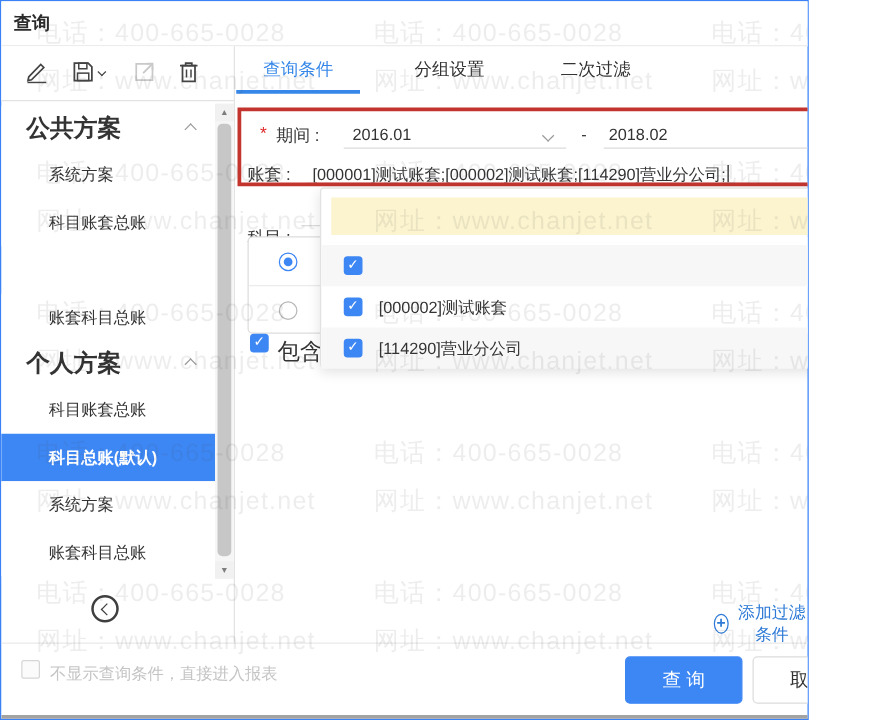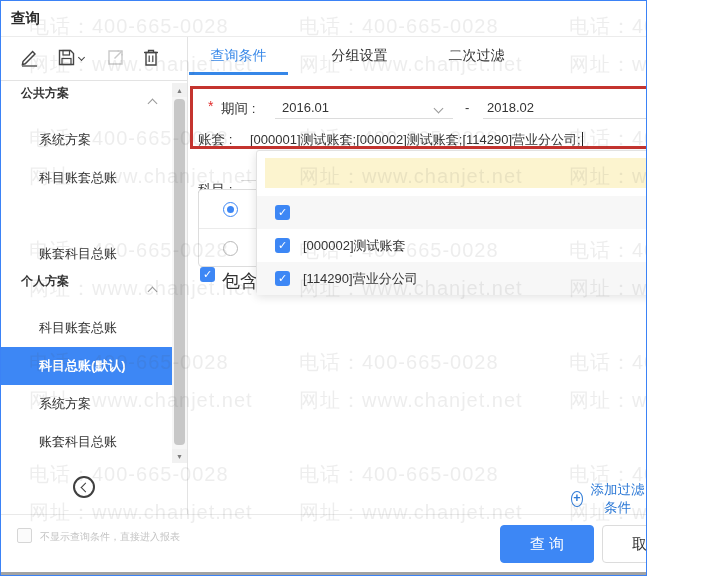--- a/index.html
+++ b/index.html
@@ -20,22 +20,22 @@
   #toolbar{left:0;top:36px;width:186px;height:44px;border-bottom:1px solid #e3e3e3;background:#fff;}
   .tool-btn{position:absolute;top:8px;width:28px;height:28px;background:none;border:none;padding:0;cursor:pointer;
     display:flex;align-items:center;justify-content:center;}
   .chev{display:inline-block;width:7px;height:7px;border-right:1.6px solid #999;border-bottom:1.6px solid #999;}
   .chev-down{transform:rotate(45deg);}
   .chev-up{transform:rotate(-135deg);}
   .chev-left{transform:rotate(135deg);}
   .chev-dark{border-color:#444;}
   .chev-sm{width:5px;height:5px;}
   
-  .side-header{left:0;width:171px;height:36px;display:flex;align-items:flex-start;padding-left:20px;
-    font-size:12px;font-weight:600;color:#333;background:#fff;}
+  .side-header{left:0;width:171px;height:36px;display:flex;align-items:center;padding-left:20px;
+    font-size:19px;font-weight:600;color:#333;background:#fff;}
   .side-header .hchev{position:absolute;right:16px;top:15px;}
   .side-item{left:0;width:171px;height:38px;display:flex;align-items:center;padding-left:38px;
     font-size:13px;color:#333;cursor:pointer;background:#fff;}
   .side-item.selected{background:#3d87f5;color:#fff;font-weight:600;}
   
   #scrollbar{left:171px;top:82px;width:15px;height:380px;background:#f6f6f6;}
   .scroll-arrow{position:absolute;left:0;width:15px;height:14px;display:flex;align-items:center;justify-content:center;
     font-size:7px;color:#7d7d7d;background:#f1f1f1;cursor:pointer;}
   #scroll-thumb{position:absolute;left:2px;top:16px;width:11px;height:346px;background:#c7c7c7;border-radius:4px;cursor:pointer;}
   #collapse-btn{left:72px;top:475px;width:22px;height:22px;border:2px solid #3f3f3f;border-radius:50%;
@@ -91,21 +91,21 @@
   
   #annotation-box{left:189px;top:85px;width:475px;height:63px;border:3px solid #c4342f;z-index:25;pointer-events:none;}
   
   #add-filter{left:570px;top:480px;display:flex;align-items:center;gap:6px;color:#2e7ad6;font-size:13.5px;cursor:pointer;
     background:none;border:none;padding:0;}
   #plus-circle{width:16px;height:16px;border:1.6px solid #2e7ad6;border-radius:50%;font-size:12.5px;font-weight:700;
     line-height:13px;text-align:center;color:#2e7ad6;}
   
   #footer-divider{left:0;top:513px;width:711px;height:1px;background:#e9e9e9;}
   #skip-cb{left:16px;top:527px;width:15px;height:15px;border:1px solid #d6d6d6;border-radius:2px;background:#fbfbfb;cursor:pointer;}
-  #skip-label{left:39px;top:529px;font-size:10px;color:#c4c4c4;}
+  #skip-label{left:39px;top:529px;font-size:13px;color:#c4c4c4;}
   #query-btn{left:499px;top:524px;width:94px;height:38px;background:#3d87f5;border:1px solid #3d87f5;border-radius:4px;
     color:#fff;font-size:15px;cursor:pointer;font-family:inherit;}
   #cancel-btn{left:601px;top:524px;width:94px;height:38px;background:#fff;border:1px solid #dcdcdc;border-radius:4px;
     color:#333;font-size:15px;cursor:pointer;font-family:inherit;}
   #bottom-strip{left:0;top:571px;width:711px;height:5px;background:#a3a3a3;}
   
   #watermark-layer{position:absolute;left:0;top:0;width:711px;height:576px;z-index:50;pointer-events:none;overflow:hidden;}
   .wm{position:absolute;font-size:20px;letter-spacing:1px;color:rgba(80,80,80,0.10);white-space:nowrap;}
 </style>
 </head>

